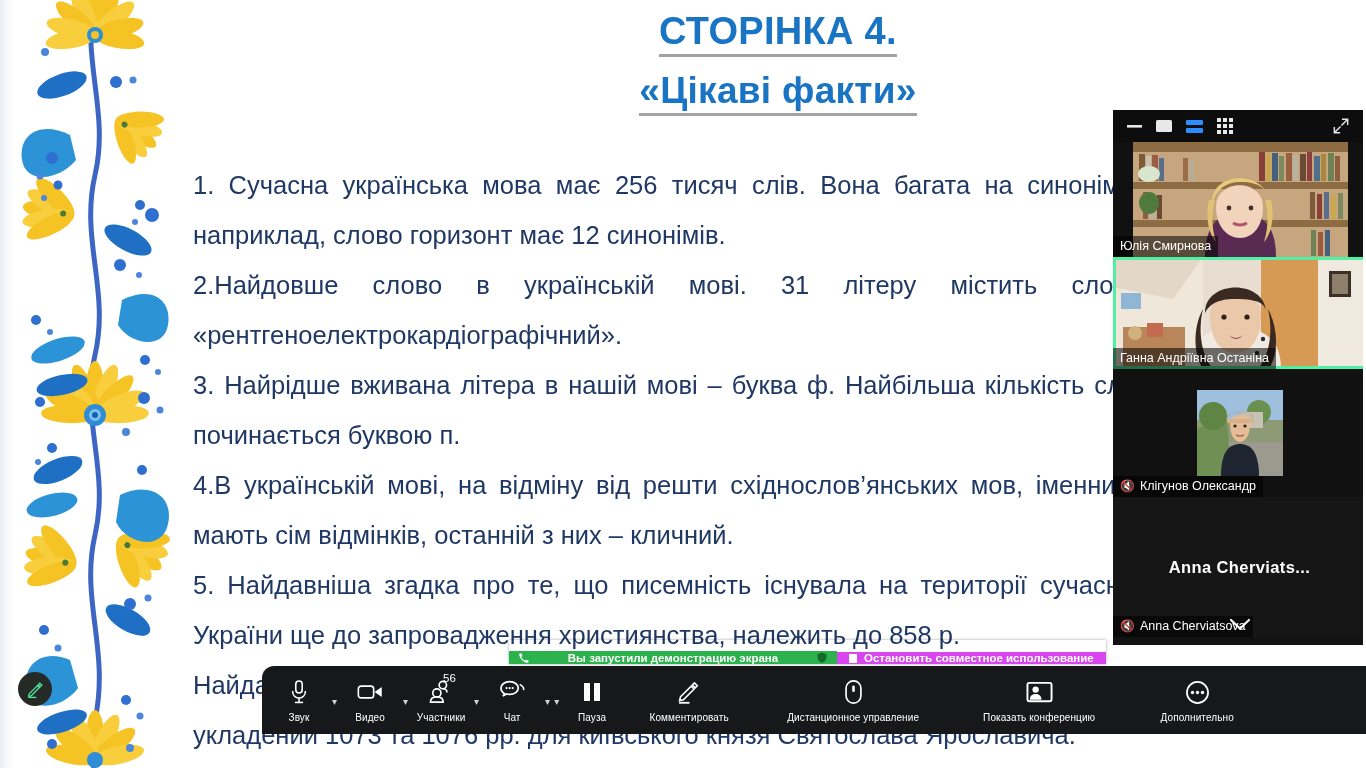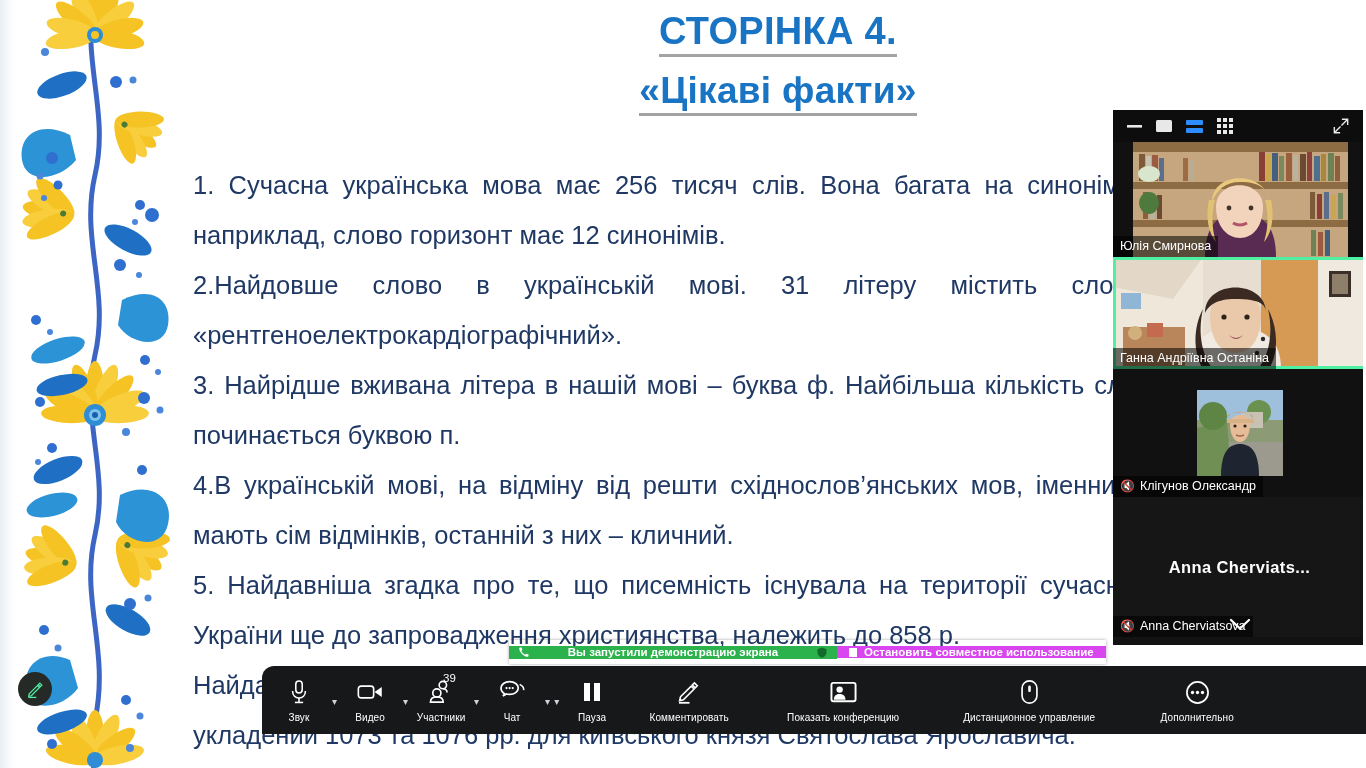--- a/index.html
+++ b/index.html
@@ -64,21 +64,21 @@
     width: 34px; height: 34px; border-radius: 50%;
     background: #252a26;
     display: flex; align-items: center; justify-content: center;
     cursor: pointer;
   }
 
   
   #share-bar {
     position: absolute; left: 509px; top: 640px;
     height: 24px;
-    display: flex; align-items: center;
+    display: flex; align-items: flex-end;
     font-size: 11.5px;
     box-shadow: 0 0 3px rgba(0,0,0,.35);
   }
   #share-bar .green {
     background: #2bb24c;
     color: #ffffff;
     display: flex; align-items: center;
     padding: 0 9px;
     gap: 10px;
     min-width: 328px;
@@ -379,21 +379,21 @@
             <path d="M19.5 11 L27.5 5.5 L27.5 16.5 Z" fill="#fff"></path>
           </svg>
         </div>
         <div class="cap">Видео</div>
       </div>
       <div class="caret">▾</div>
     </div>
 
     <div class="tb-group">
       <div class="tb-item">
-        <span class="badge-count">39</span>
+        <span class="badge-count">56</span>
         <div class="ico-row">
           <svg width="26" height="24" viewBox="0 0 28 26">
             <circle cx="16" cy="5.5" r="4" fill="none" stroke="#fff" stroke-width="1.8"></circle>
             <path d="M20.5 13.5 C20.5 10.8 18.5 9.5 16 9.5" fill="none" stroke="#fff" stroke-width="1.8"></path>
             <circle cx="9.5" cy="14" r="4.4" fill="none" stroke="#fff" stroke-width="1.8"></circle>
             <path d="M2.6 24 C2.6 20 5.6 18.3 9.5 18.3 C13.4 18.3 16.4 20 16.4 24 Z" fill="none" stroke="#fff" stroke-width="1.8"></path>
           </svg>
         </div>
         <div class="cap">Участники</div>
       </div>
@@ -434,39 +434,39 @@
       <div class="ico-row">
         <svg width="24" height="25" viewBox="0 0 24 25">
           <path d="M3.5 16.8 L14.2 6.1 L17.1 9 L6.4 19.7 L2.6 20.6 Z" fill="none" stroke="#fff" stroke-width="1.6"></path>
           <path d="M15.3 5 L17.4 2.9 L20.3 5.8 L18.2 7.9 Z" fill="none" stroke="#fff" stroke-width="1.6"></path>
           <path d="M2 22.8 L12.5 22.8" stroke="#fff" stroke-width="1.8"></path>
         </svg>
       </div>
       <div class="cap">Комментировать</div>
     </div>
 
+    <div class="tb-item" style="min-width:196px">
+      <div class="ico-row">
+        <svg width="19" height="26" viewBox="0 0 20 28">
+          <rect x="2" y="2" width="16" height="24" rx="8" fill="none" stroke="#fff" stroke-width="1.8"></rect>
+          <rect x="8.6" y="7" width="2.8" height="7" rx="1.4" fill="#fff"></rect>
+        </svg>
+      </div>
+      <div class="cap">Дистанционное управление</div>
+    </div>
+
     <div class="tb-item" style="min-width:176px">
       <div class="ico-row">
         <svg width="27" height="22" viewBox="0 0 28 22">
           <rect x="1.5" y="1.5" width="25" height="19" rx="2" fill="none" stroke="#fff" stroke-width="2"></rect>
           <circle cx="10" cy="8.5" r="3.3" fill="#fff"></circle>
           <path d="M4 19 C4 14.6 6.8 13 10 13 C13.2 13 16 14.6 16 19 Z" fill="#fff"></path>
         </svg>
       </div>
       <div class="cap">Показать конференцию</div>
-    </div>
-
-    <div class="tb-item" style="min-width:196px">
-      <div class="ico-row">
-        <svg width="19" height="26" viewBox="0 0 20 28">
-          <rect x="2" y="2" width="16" height="24" rx="8" fill="none" stroke="#fff" stroke-width="1.8"></rect>
-          <rect x="8.6" y="7" width="2.8" height="7" rx="1.4" fill="#fff"></rect>
-        </svg>
-      </div>
-      <div class="cap">Дистанционное управление</div>
     </div>
 
     <div class="tb-item" style="min-width:140px">
       <div class="ico-row">
         <svg width="25" height="25" viewBox="0 0 26 26">
           <circle cx="13" cy="13" r="11" fill="none" stroke="#fff" stroke-width="1.8"></circle>
           <circle cx="7.8" cy="13" r="1.7" fill="#fff"></circle>
             <circle cx="13" cy="13" r="1.7" fill="#fff"></circle>
             <circle cx="18.2" cy="13" r="1.7" fill="#fff"></circle>
         </svg>

